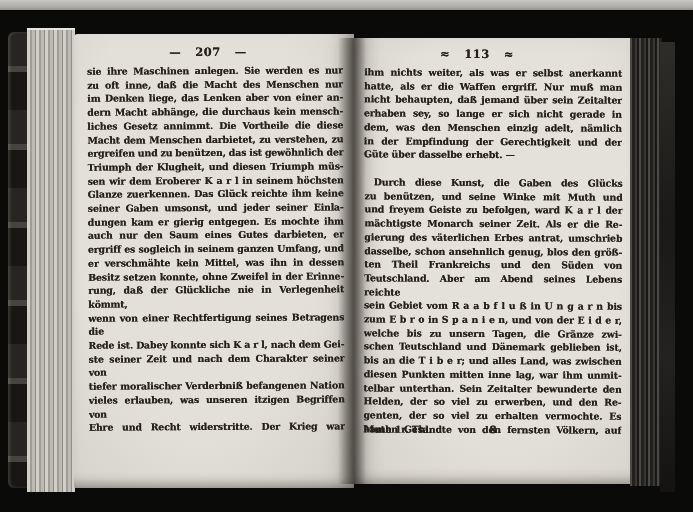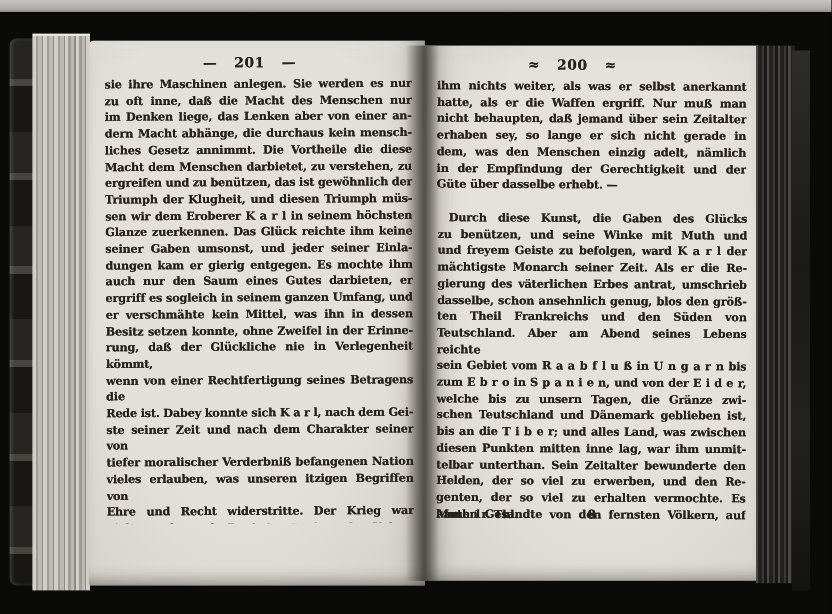--- a/index.html
+++ b/index.html
@@ -101,21 +101,21 @@
 <div class="left-edges"></div>
 
 <div class="left-page"></div>
 <div class="right-page"></div>
 <div class="gutter-shadow"></div>
 
 <div class="right-edges"></div>
 <div class="right-cover"></div>
 
 <div class="page-header hdr-112 ink">
-  <span>—</span><span class="num">201</span><span>—</span>
+  <span>—</span><span class="num">207</span><span>—</span>
 </div>
 <div class="body-text lp-text ink">sie ihre Maschinen anlegen. Sie werden es nur
 zu oft inne, daß die Macht des Menschen nur
 im Denken liege, das Lenken aber von einer an-
 dern Macht abhänge, die durchaus kein mensch-
 liches Gesetz annimmt. Die Vortheile die diese
 Macht dem Menschen darbietet, zu verstehen, zu
 ergreifen und zu benützen, das ist gewöhnlich der
 Triumph der Klugheit, und diesen Triumph müs-
 sen wir dem Eroberer K a r l in seinem höchsten
@@ -132,21 +132,21 @@
 ste seiner Zeit und nach dem Charakter seiner von
 tiefer moralischer Verderbniß befangenen Nation
 vieles erlauben, was unseren itzigen Begriffen von
 Ehre und Recht widerstritte. Der Krieg war
 nichts anders, als Raub im Großen; der Ueber-
 wundene hatte alles verlohren, wenn der Sieger
 wollte, selbst sein Leben: und wenn sein Blut
 auf Befehl des Ueberwinders floß; so geschah</div>
 
 <div class="page-header hdr-113 ink">
-  <span>≈</span><span class="num">200</span><span>≈</span>
+  <span>≈</span><span class="num">113</span><span>≈</span>
 </div>
 <div class="body-text rp-p1 ink">ihm nichts weiter, als was er selbst anerkannt
 hatte, als er die Waffen ergriff. Nur muß man
 nicht behaupten, daß jemand über sein Zeitalter
 erhaben sey, so lange er sich nicht gerade in
 dem, was den Menschen einzig adelt, nämlich
 in der Empfindung der Gerechtigkeit und der</div>
 <div class="rp-p1-last ink">Güte über dasselbe erhebt. —</div>
 <div class="body-text rp-p2 ink"> Durch diese Kunst, die Gaben des Glücks
 zu benützen, und seine Winke mit Muth und

